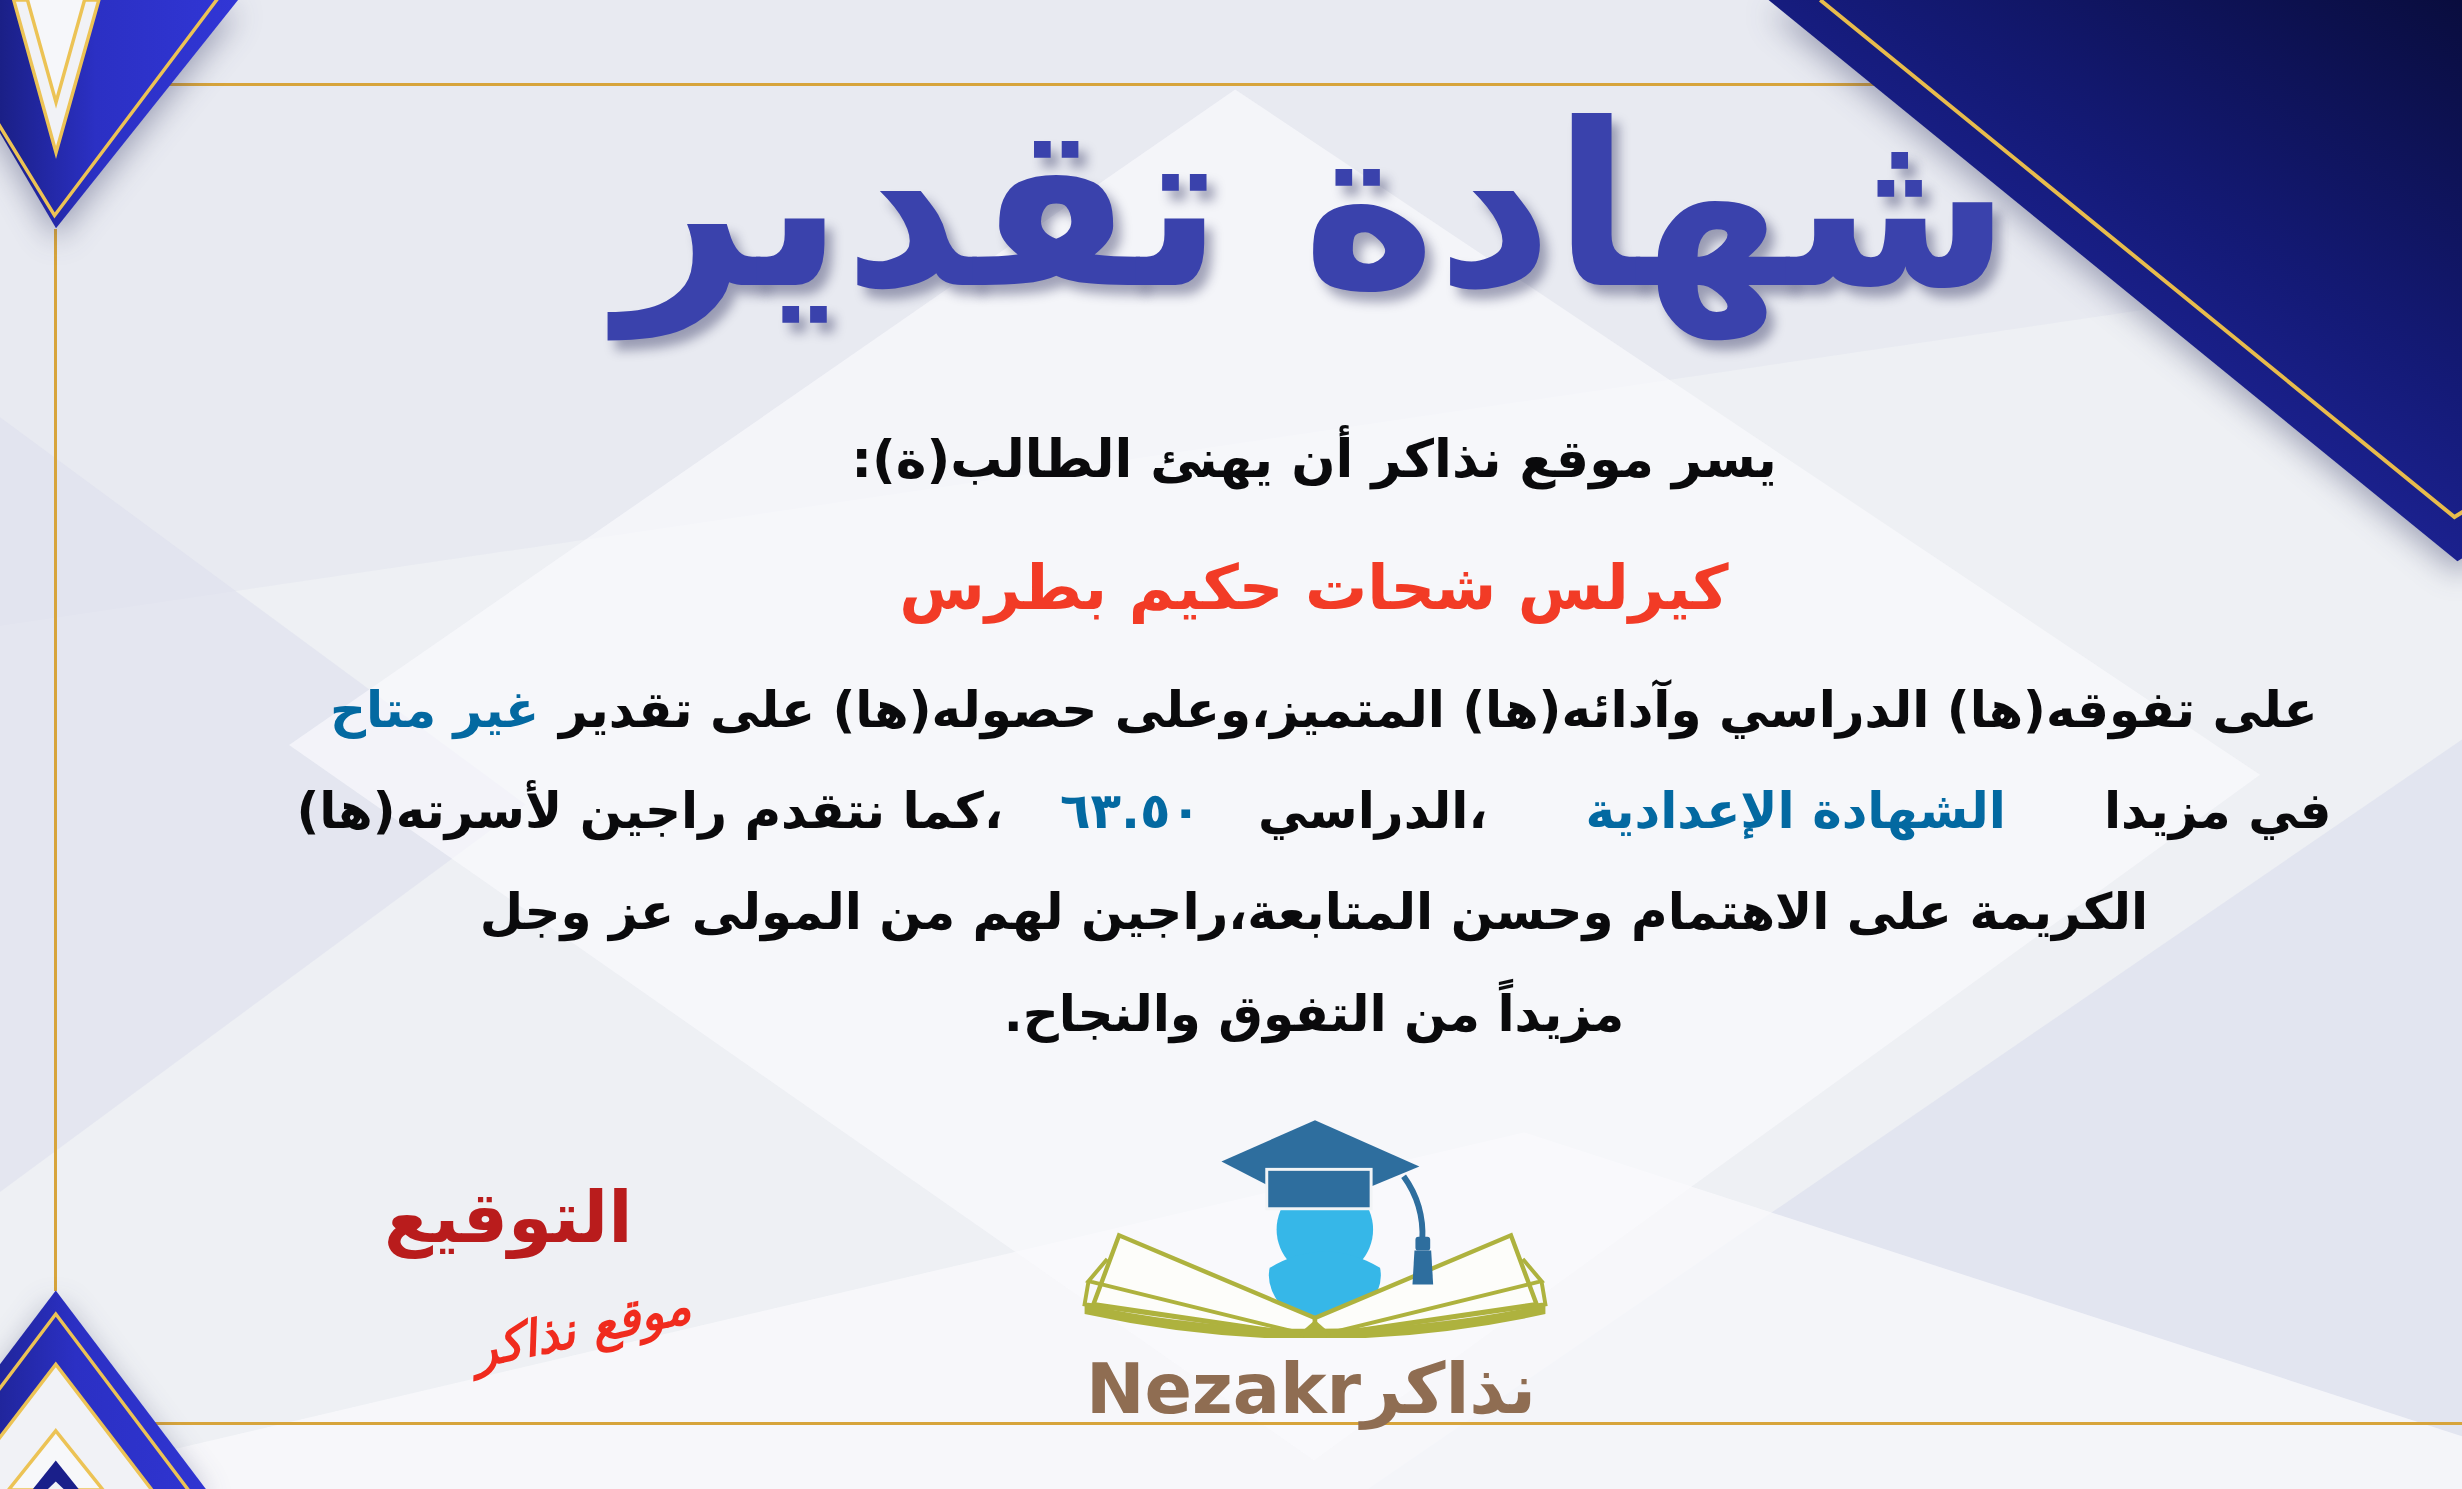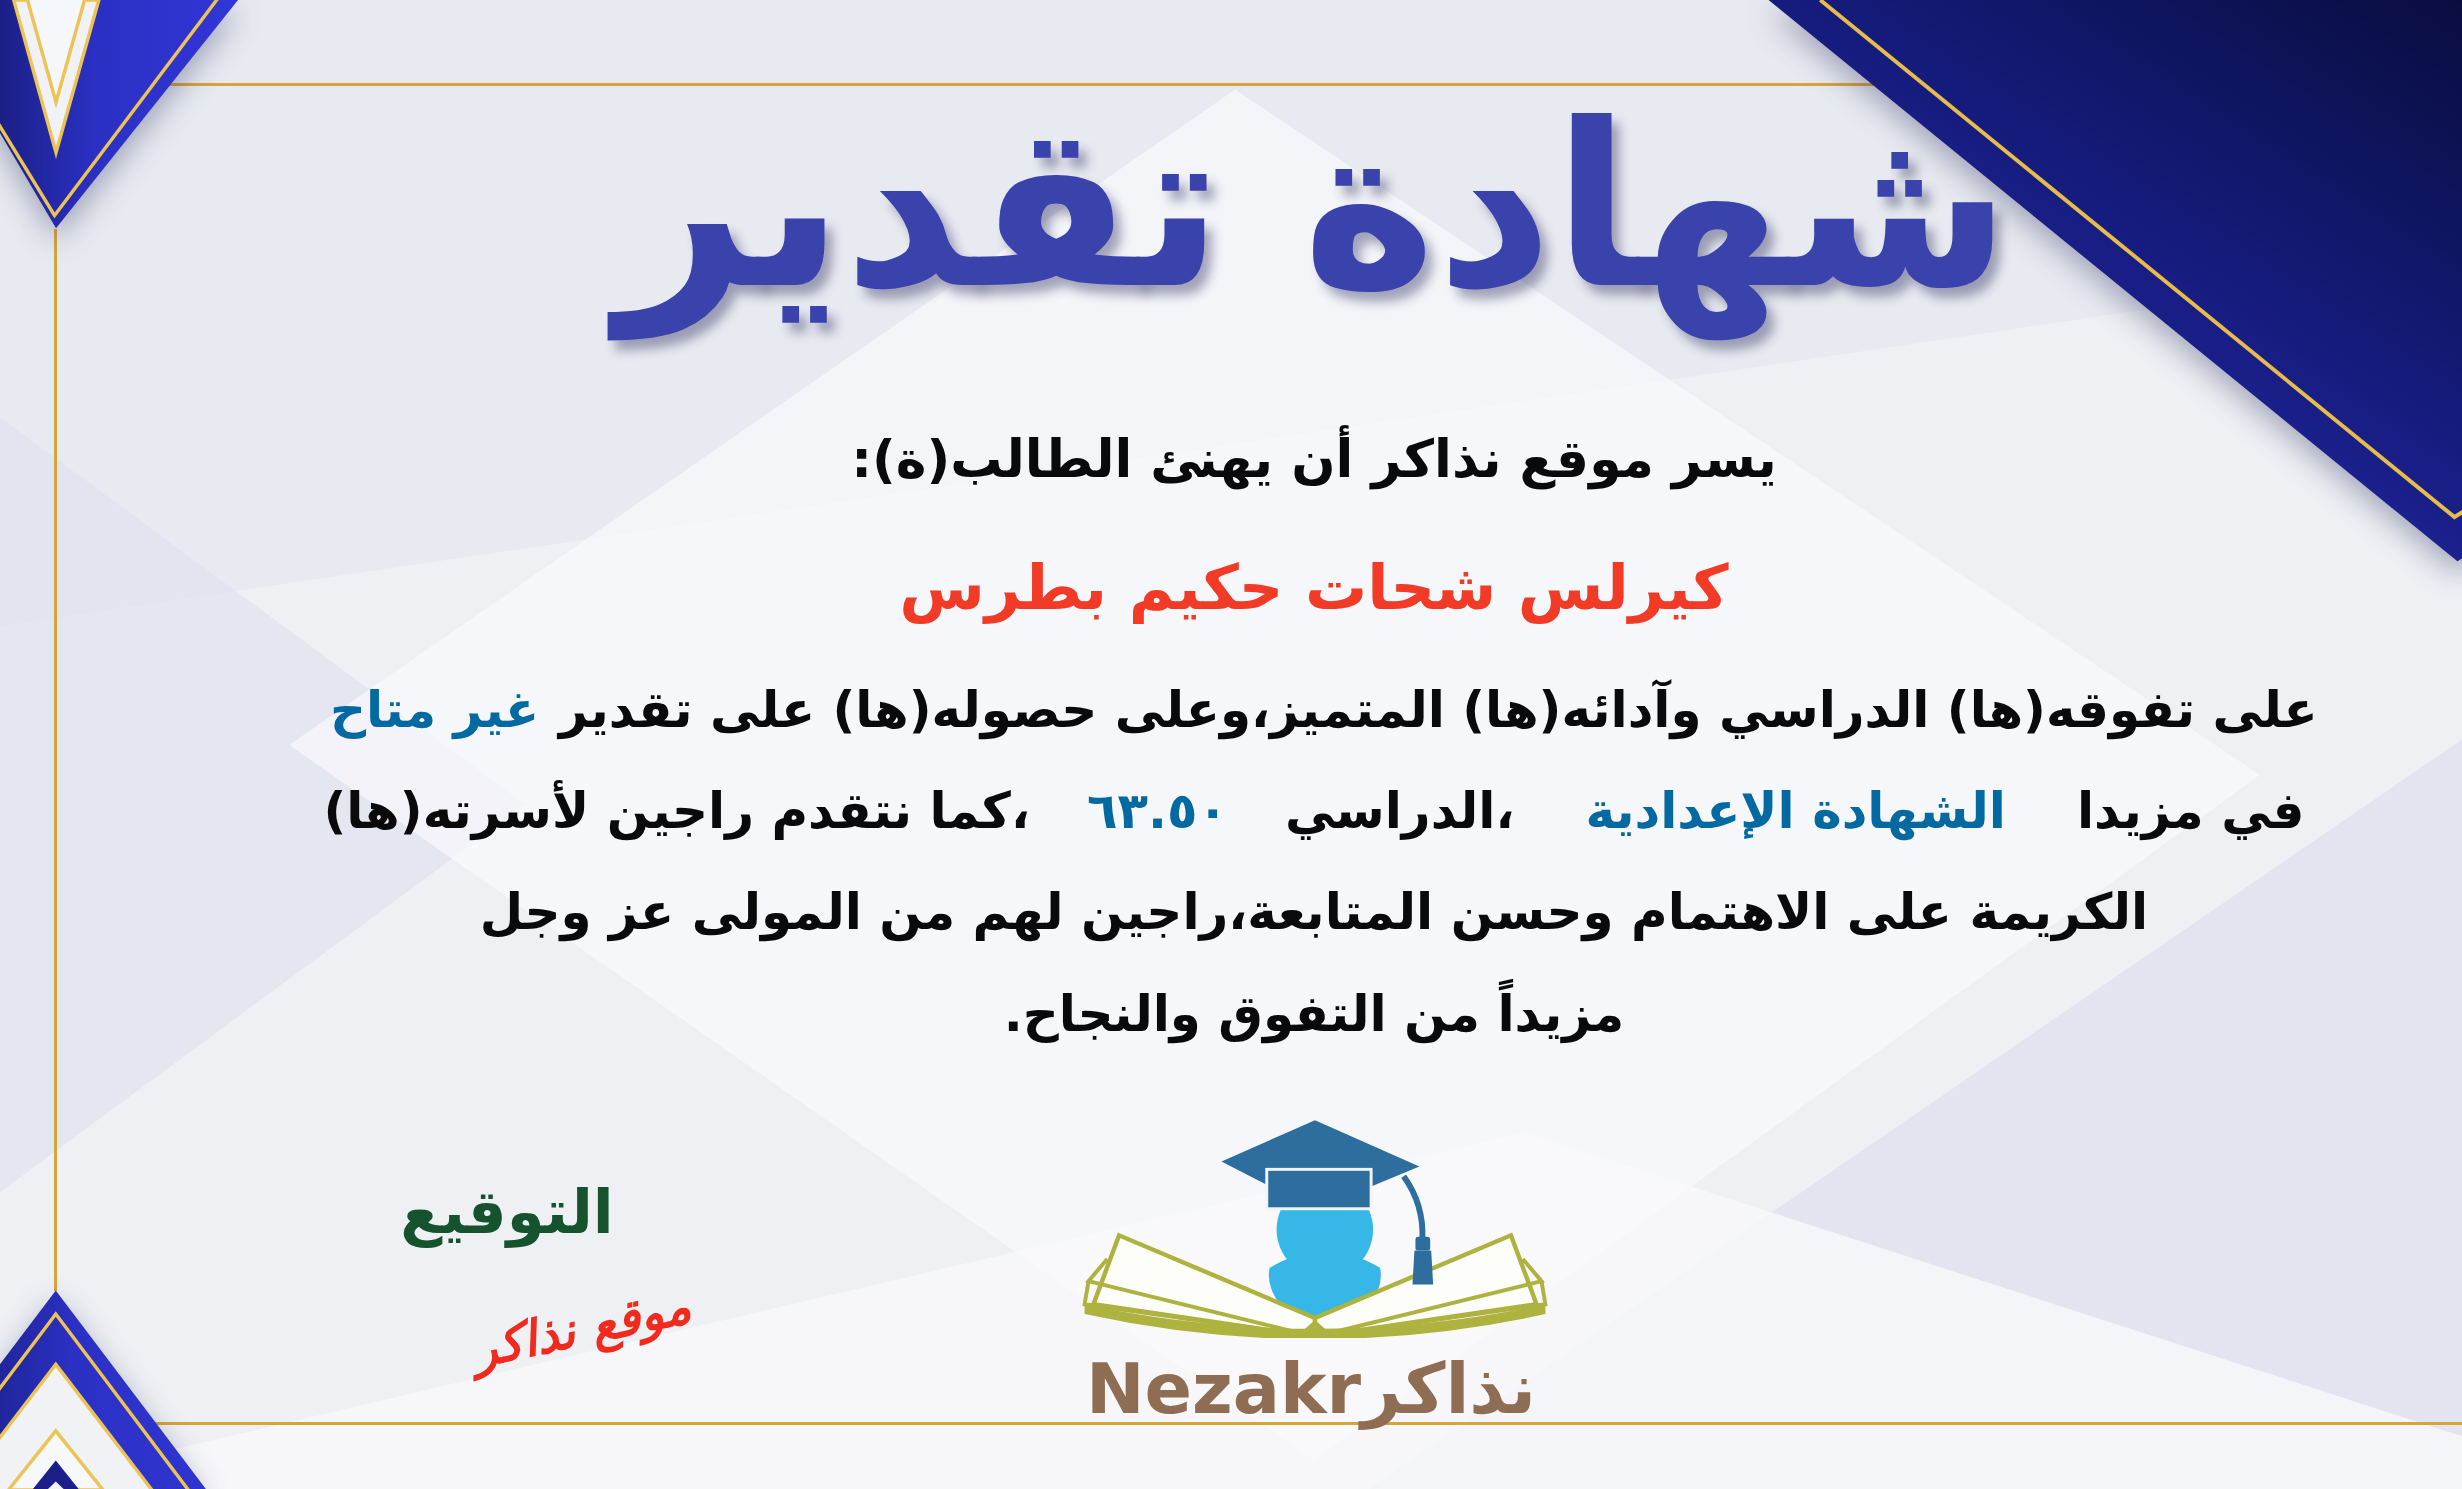--- a/index.html
+++ b/index.html
@@ -32,24 +32,24 @@
   .title{top:74px;font-size:227px;color:#3a42ac;font-weight:700;
          text-shadow:7.9px 9.8px 10.8px rgba(26,30,80,.38);}
   .intro{top:429px;font-size:52px;}
   .sname{top:551px;font-size:62px;color:#f23b26;}
   .l3{top:681px;font-size:50px;}
   .l4{top:782px;font-size:50px;}
   .l5{top:883px;font-size:50px;}
   .l6{top:985px;font-size:50px;}
   .red{color:#0369a1;}
   .gap-a{margin:0 19.7px;}
-  .gap-b{margin:0 71px;}
+  .gap-b{margin:0 98px;}
   .gap-c{margin:0 57px;}
   .sig-label{position:absolute;left:384px;top:1176px;width:246px;text-align:center;
-             font-size:61px;font-weight:700;color:#14532d;z-index:5;}
+             font-size:71px;font-weight:700;color:#b91c1c;z-index:5;}
   .sig-script{position:absolute;left:409px;top:1300px;width:345px;text-align:center;
               font-size:49px;font-style:italic;font-weight:700;color:#f02b1d;
               transform:rotate(-12deg);z-index:5;direction:rtl;}
   .logo-box{position:absolute;left:1059px;top:1111px;width:512px;height:227px;z-index:5;}
   .logo-word{position:absolute;left:1010px;top:1348px;width:611px;text-align:center;
              font-size:70px;font-weight:700;color:#8f6d52;z-index:5;white-space:nowrap;}
   .logo-word .ar{margin-right:8.9px;}
 </style>
 </head>
 <body>

